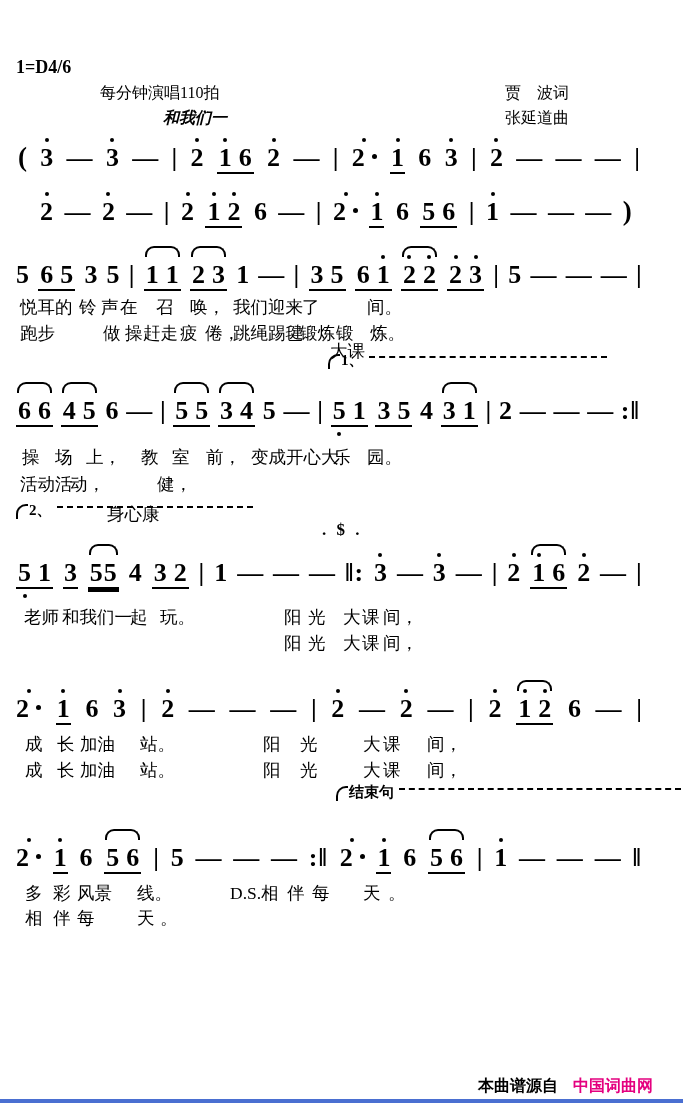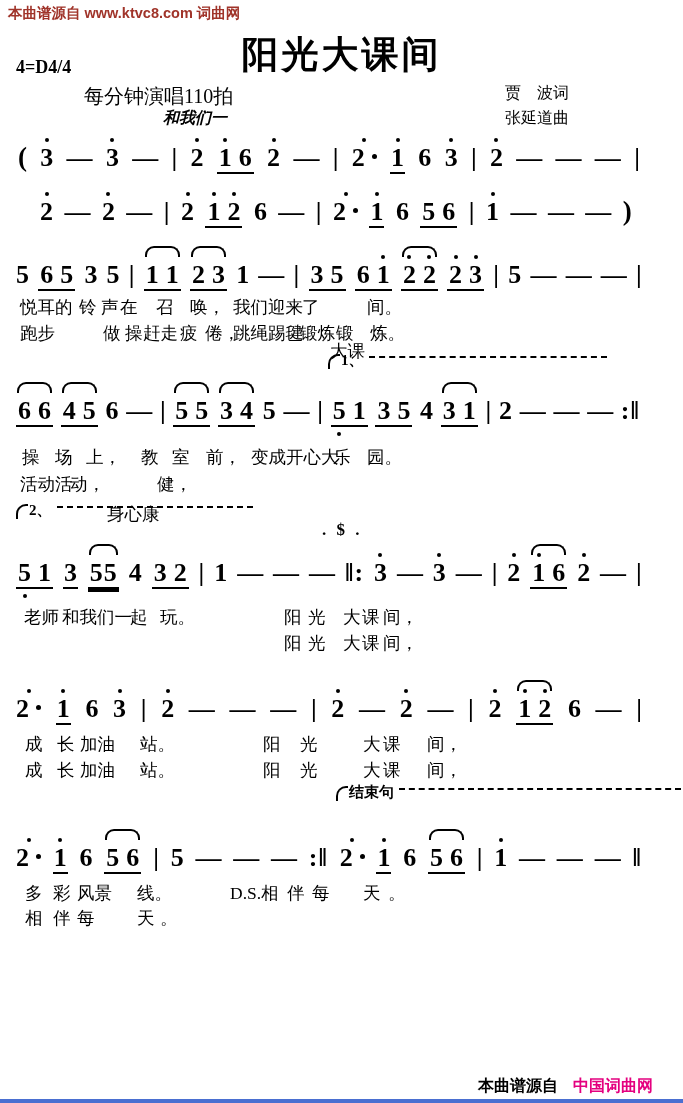--- a/index.html
+++ b/index.html
@@ -3,21 +3,21 @@
 <meta charset="utf-8">
 <style>
   html,body{margin:0;padding:0;background:#fff;}
   .page{position:relative;width:683px;height:1103px;background:#fff;overflow:hidden;
         font-family:"Liberation Serif","DejaVu Serif",serif;color:#000;}
   .abs{position:absolute;white-space:nowrap;}
   .top-credit{left:8px;top:4px;font-size:14.5px;font-weight:bold;
               font-family:"Liberation Sans","DejaVu Sans",sans-serif;}
   .title{left:0;top:30px;width:100%;text-align:center;font-size:37px;font-weight:bold;letter-spacing:3px;}
   .keysig{left:16px;top:57px;font-size:18px;font-weight:bold;}
-  .tempo{left:84px;top:83px;font-size:20px;text-align:right;}
+  .tempo{left:100px;top:83px;font-size:16px;text-align:right;}
   .lyricist{left:505px;top:83px;font-size:16px;}
   .expression{left:163px;top:108px;font-size:16px;font-style:italic;font-weight:bold;}
   .composer{left:505px;top:108px;font-size:16px;}
   
   .mline{position:absolute;display:flex;justify-content:space-between;align-items:baseline;
          font-size:26px;font-weight:600;line-height:1;}
   .note{position:relative;display:inline-block;line-height:1;}
   .note.u1{border-bottom:2px solid #000;padding:0 1px 1px;}
   .od-a{position:absolute;top:-7px;left:50%;transform:translateX(-50%);width:4px;height:4px;border-radius:50%;background:#000;}
   .od-b{position:absolute;bottom:-8px;left:50%;transform:translateX(-50%);width:4px;height:4px;border-radius:50%;background:#000;}
@@ -46,23 +46,21 @@
   .bc-prefix{left:478px;top:1076px;font-size:16px;font-weight:bold;
              font-family:"Liberation Sans","DejaVu Sans",sans-serif;text-align:right;}
   .bc-site{left:573px;top:1076px;font-size:16px;font-weight:bold;
            font-family:"Liberation Sans","DejaVu Sans",sans-serif;}
   .bottom-bar{position:absolute;left:0;top:1099px;width:100%;height:4px;}
 </style>
 </head>
 <body>
 
 <div class="page">
-  <div class="abs top-credit" style="color: rgb(160, 52, 42);">本曲谱源自 www.ktvc8.com 词曲网</div>
-  <div class="abs title">阳光大课间</div>
-  <div class="abs keysig">4=D4/4</div>
+  <div class="abs keysig">1=D4/6</div>
   <div class="abs tempo">每分钟演唱110拍</div>
   <div class="abs lyricist">贾　波词</div>
   <div class="abs expression">和我们一</div>
   <div class="abs composer">张延道曲</div>
 
   <div id="score">
       <div class="mline" style="left: 18px; top: 144px; width: 622px;">
         <span class="paren">(</span>
         <span class="note">3<i class="od-a"></i></span>
         <span class="dash">—</span>

